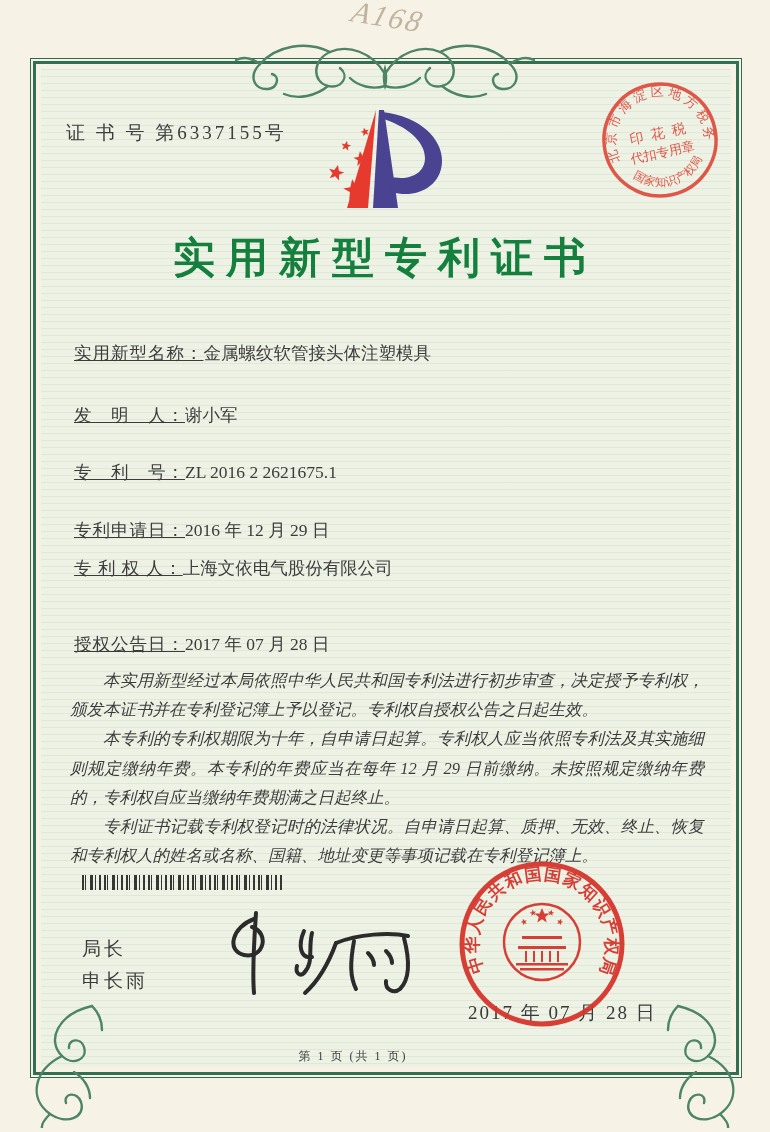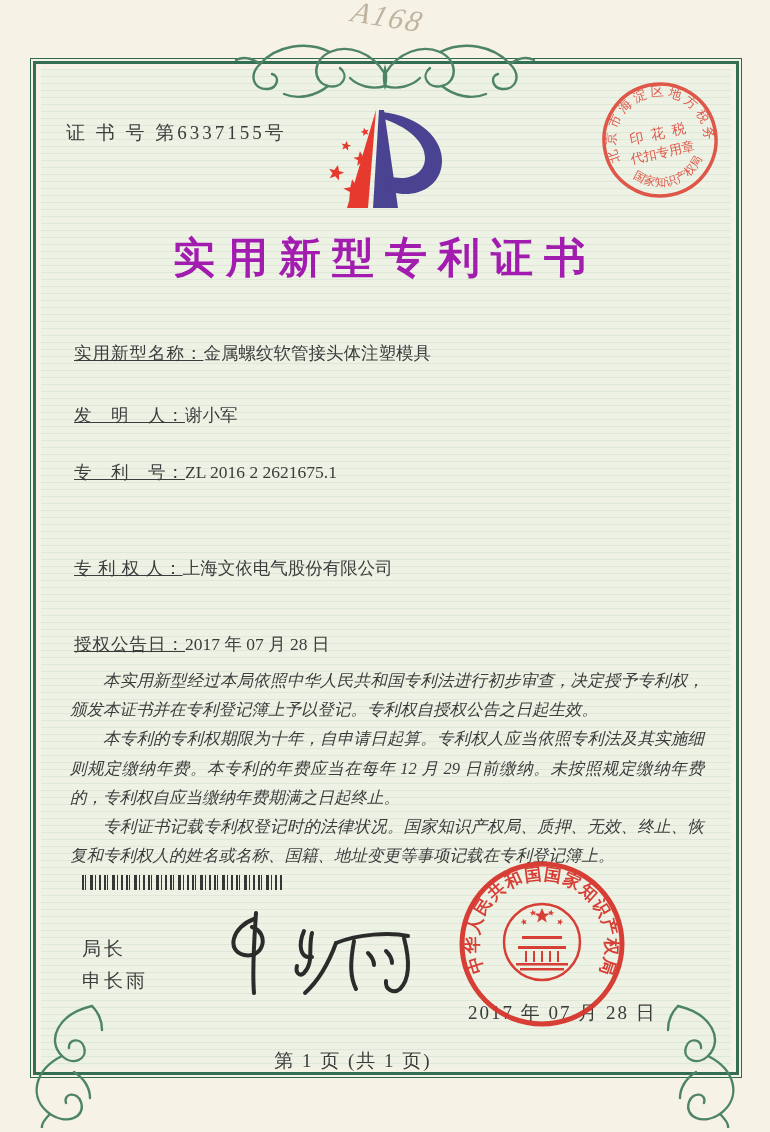--- a/index.html
+++ b/index.html
@@ -12,21 +12,21 @@
   
   .frame{position:absolute;left:30px;top:58px;right:28px;bottom:54px;border:1px solid #2f6b50;}
   .frame-inner{position:absolute;inset:2px;border:3px solid #356f53;}
   .frame-bg{position:absolute;inset:5px;background-color:#edf2e5;
             background-image:repeating-linear-gradient(180deg,rgba(106,160,120,.12) 0 1px,rgba(0,0,0,0) 1px 7px);}
   .ornament{position:absolute;z-index:3;}
   
   .cert-no{position:absolute;left:66px;top:120px;font-size:19px;letter-spacing:3px;z-index:4;}
   
   .title{position:absolute;left:0;top:230px;width:770px;text-align:center;font-size:42px;
-         font-weight:700;letter-spacing:11px;color:#a21caf;z-index:4;}
+         font-weight:700;letter-spacing:11px;color:#15803d;z-index:4;}
   
   .field{position:absolute;left:74px;font-size:17.5px;z-index:4;white-space:nowrap;}
   .f0{top:341px}.f1{top:403px}.f2{top:460px}.f3{top:518px}.f4{top:556px}.f5{top:632px}
   .field .lbl{letter-spacing:1px;text-decoration:underline;}
   
   .paras{position:absolute;left:70px;top:666px;width:634px;z-index:4;}
   .paras p{margin:0;font-size:16.5px;line-height:29.2px;text-indent:2em;text-align:justify;font-style:italic;}
   
   .barcode{position:absolute;left:82px;top:875px;width:200px;height:15px;z-index:4;opacity:.88;
     background:repeating-linear-gradient(90deg,
@@ -35,21 +35,21 @@
       #1d1d1d 17px 19px,transparent 19px 22px);}
   
   .sig-title{position:absolute;left:82px;top:936px;font-size:19px;letter-spacing:3px;z-index:4;}
   .sig-name{position:absolute;left:82px;top:968px;font-size:19px;letter-spacing:3px;z-index:4;}
   .sig-svg{position:absolute;left:208px;top:903px;z-index:4;}
   
   .stamp-top{position:absolute;left:598px;top:78px;z-index:5;transform:rotate(-12deg);opacity:.92;}
   .seal-bottom{position:absolute;left:456px;top:858px;z-index:5;opacity:.95;}
   .seal-date{position:absolute;left:468px;top:1000px;font-size:19px;letter-spacing:2px;color:#3a3a3a;z-index:4;}
   
-  .footer{position:absolute;left:0px;top:1048px;width:706px;text-align:center;font-size:19px;
+  .footer{position:absolute;left:0px;top:1048px;width:706px;text-align:center;font-size:12px;
           letter-spacing:2px;z-index:4;}
   svg{display:block;}
 </style>
 </head>
 <body>
 
 <div class="paper">
 
   <div class="hand-note">A168</div>
 
@@ -139,31 +139,34 @@
 
   <div class="field f0">
     <span class="lbl">实用新型名称：</span><span>金属螺纹软管接头体注塑模具</span>
   </div>
   <div class="field f1">
     <span class="lbl">发　明　人：</span><span>谢小军</span>
   </div>
   <div class="field f2">
     <span class="lbl">专　利　号：</span><span>ZL 2016 2 2621675.1</span>
   </div>
+  <div class="field f3">
+    <span class="lbl">专利申请日：</span><span>2016 年 12 月 29 日</span>
+  </div>
   <div class="field f4">
     <span class="lbl">专 利 权 人：</span><span>上海文依电气股份有限公司</span>
   </div>
   <div class="field f5">
     <span class="lbl">授权公告日：</span><span>2017 年 07 月 28 日</span>
   </div>
 
   <div class="paras">
     <p>本实用新型经过本局依照中华人民共和国专利法进行初步审查，决定授予专利权，颁发本证书并在专利登记簿上予以登记。专利权自授权公告之日起生效。</p>
     <p>本专利的专利权期限为十年，自申请日起算。专利权人应当依照专利法及其实施细则规定缴纳年费。本专利的年费应当在每年 12 月 29 日前缴纳。未按照规定缴纳年费的，专利权自应当缴纳年费期满之日起终止。</p>
-    <p>专利证书记载专利权登记时的法律状况。国家知识产权局、质押、无效、终止、恢复和专利权人的姓名或名称、国籍、地址变更等事项记载在专利登记簿上。</p>
+    <p>专利证书记载专利权登记时的法律状况。自申请日起算、质押、无效、终止、恢复和专利权人的姓名或名称、国籍、地址变更等事项记载在专利登记簿上。</p>
   </div>
 
   <div class="barcode"></div>
 
   <div class="sig-title">局长</div>
   <div class="sig-name">申长雨</div>
 
   <svg class="sig-svg" width="230" height="100" viewBox="0 0 230 100">
     <g fill="none" stroke="#2b2b2b" stroke-width="4" stroke-linecap="round" stroke-linejoin="round">
       <path d="M46,16 C24,24 18,48 36,52 C56,56 62,30 44,24"></path>

